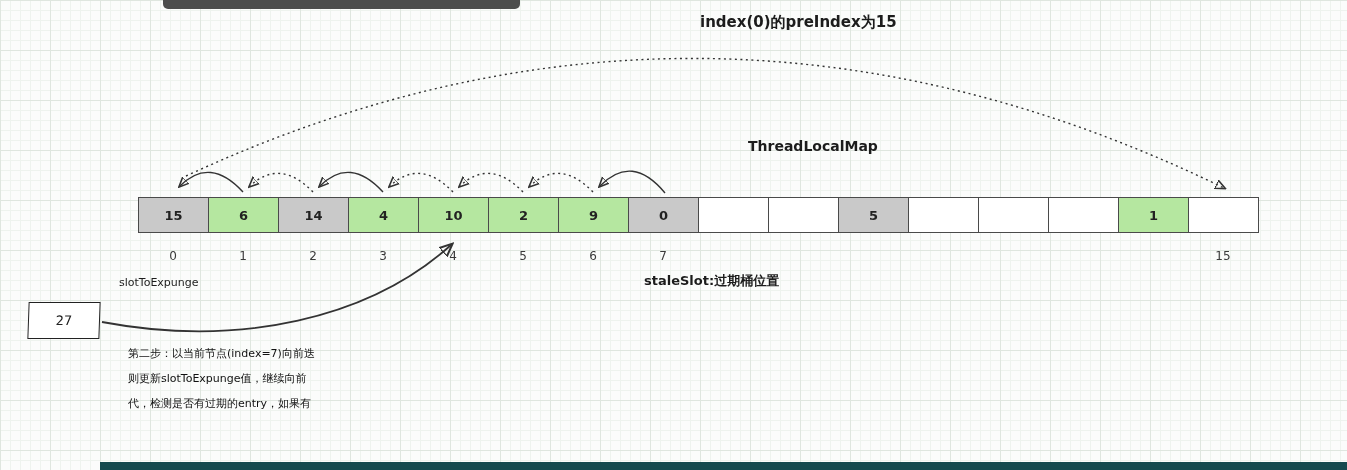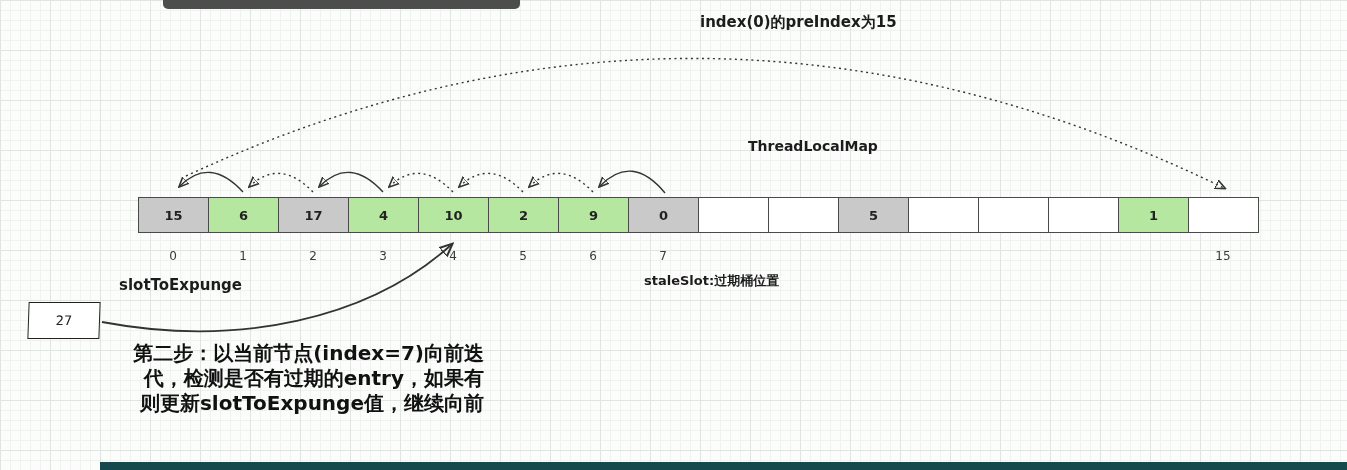--- a/index.html
+++ b/index.html
@@ -26,30 +26,30 @@
     width:71px;height:36px;border:1px solid #4a4a4a;margin-left:-1px;
     display:flex;align-items:center;justify-content:center;
     font-size:13px;font-weight:bold;color:#222;background:var(--empty);
     box-sizing:border-box;
   }
   .cell:first-child{margin-left:0;}
   .cell[data-state="stale"]{background:var(--stale);}
   .cell[data-state="fresh"]{background:var(--fresh);}
   .index-row{position:absolute;left:138px;top:249px;display:flex;}
   .idx{width:70px;text-align:center;font-size:12px;color:#3a3a3a;}
-  .label-slot{position:absolute;left:119px;top:276px;font-size:15px;font-weight:bold;color:#1c1c1c;text-align:center;}
+  .label-slot{position:absolute;left:119px;top:276px;font-size:11px;font-weight:normal;color:#1c1c1c;text-align:center;}
   .label-stale{position:absolute;left:596px;top:272px;font-size:13px;font-weight:bold;color:#1c1c1c;margin-left:48px;}
   .value-box{
     position:absolute;left:28px;top:302px;width:72px;height:37px;
     border:1px solid #222;background:#fff;
     display:flex;align-items:center;justify-content:center;
     font-size:13px;color:#222;box-sizing:border-box;transform:skewX(-2deg);
   }
-  .note{position:absolute;left:128px;top:341px;width:356px;text-align:right;
-    font-size:20px;font-weight:bold;color:#111;line-height:25px;}
+  .note{position:absolute;left:128px;top:341px;width:356px;text-align:left;
+    font-size:11px;font-weight:normal;color:#111;line-height:25px;}
 </style>
 </head>
 <body>
 
 <div class="stage">
 
   <div class="top-bar"></div>
 
   <div class="caption">index(0)的preIndex为15</div>
 
@@ -68,21 +68,21 @@
     <path class="dotted" d="M453,192 Q420,158 390,186" marker-end="url(#ah)"></path>
     <path class="dotted" d="M523,192 Q490,158 460,186" marker-end="url(#ah)"></path>
     <path class="dotted" d="M593,192 Q560,158 530,186" marker-end="url(#ah)"></path>
     <path class="solid" d="M665,193 Q632,153 600,186" marker-end="url(#ah)"></path>
     <path class="solid thick" d="M102,322 C240,348 370,318 451,245" marker-end="url(#ah)"></path>
   </svg>
 
   <div class="array" id="cells">
       <div class="cell" data-state="stale">15</div>
       <div class="cell" data-state="fresh">6</div>
-      <div class="cell" data-state="stale">17</div>
+      <div class="cell" data-state="stale">14</div>
       <div class="cell" data-state="fresh">4</div>
       <div class="cell" data-state="fresh">10</div>
       <div class="cell" data-state="fresh">2</div>
       <div class="cell" data-state="fresh">9</div>
       <div class="cell" data-state="stale">0</div>
       <div class="cell" data-state="empty"></div>
       <div class="cell" data-state="empty"></div>
       <div class="cell" data-state="stale">5</div>
       <div class="cell" data-state="empty"></div>
       <div class="cell" data-state="empty"></div>
@@ -113,19 +113,19 @@
   <div class="label-slot">slotToExpunge</div>
 
   <div class="label-stale">staleSlot:过期桶位置</div>
 
   <div class="value-box">
     <span>27</span>
   </div>
 
   <div class="note">
     <div>第二步：以当前节点(index=7)向前迭</div>
+    <div>则更新slotToExpunge值，继续向前</div>
     <div>代，检测是否有过期的entry，如果有</div>
-    <div>则更新slotToExpunge值，继续向前</div>
   </div>
 
   <div class="bottom-bar"></div>
 
 </div>
 
 </body></html>

